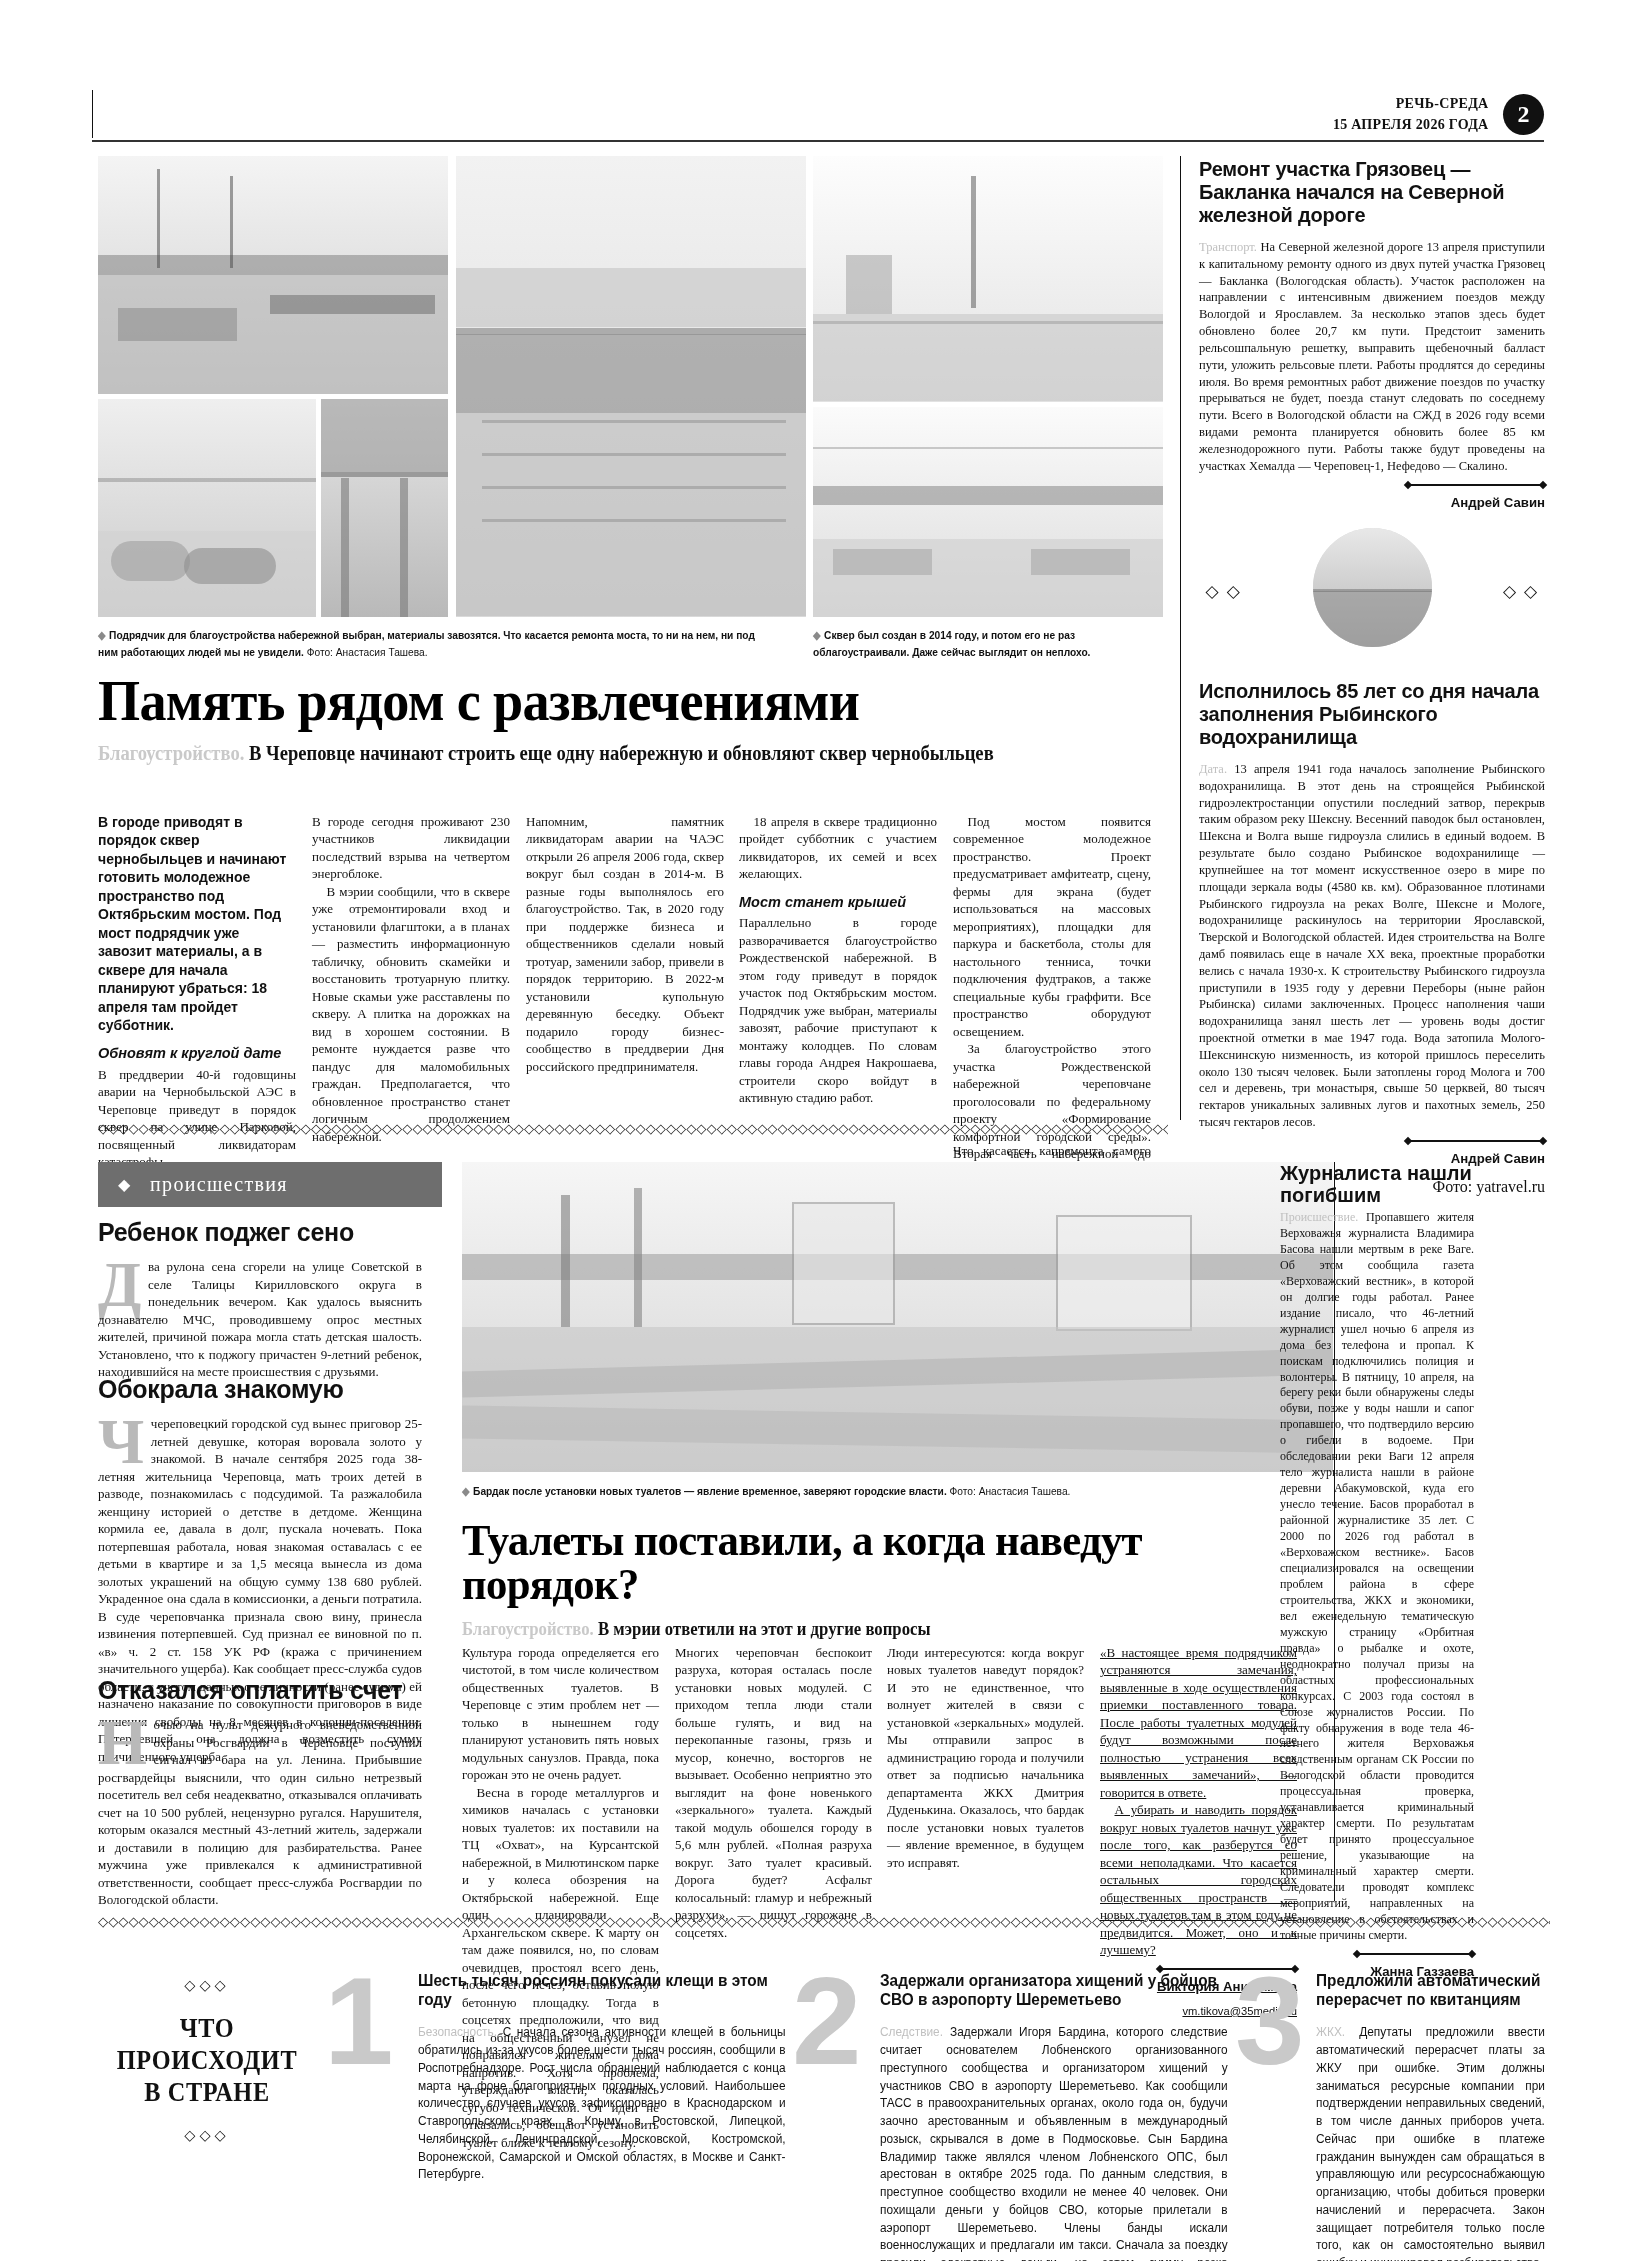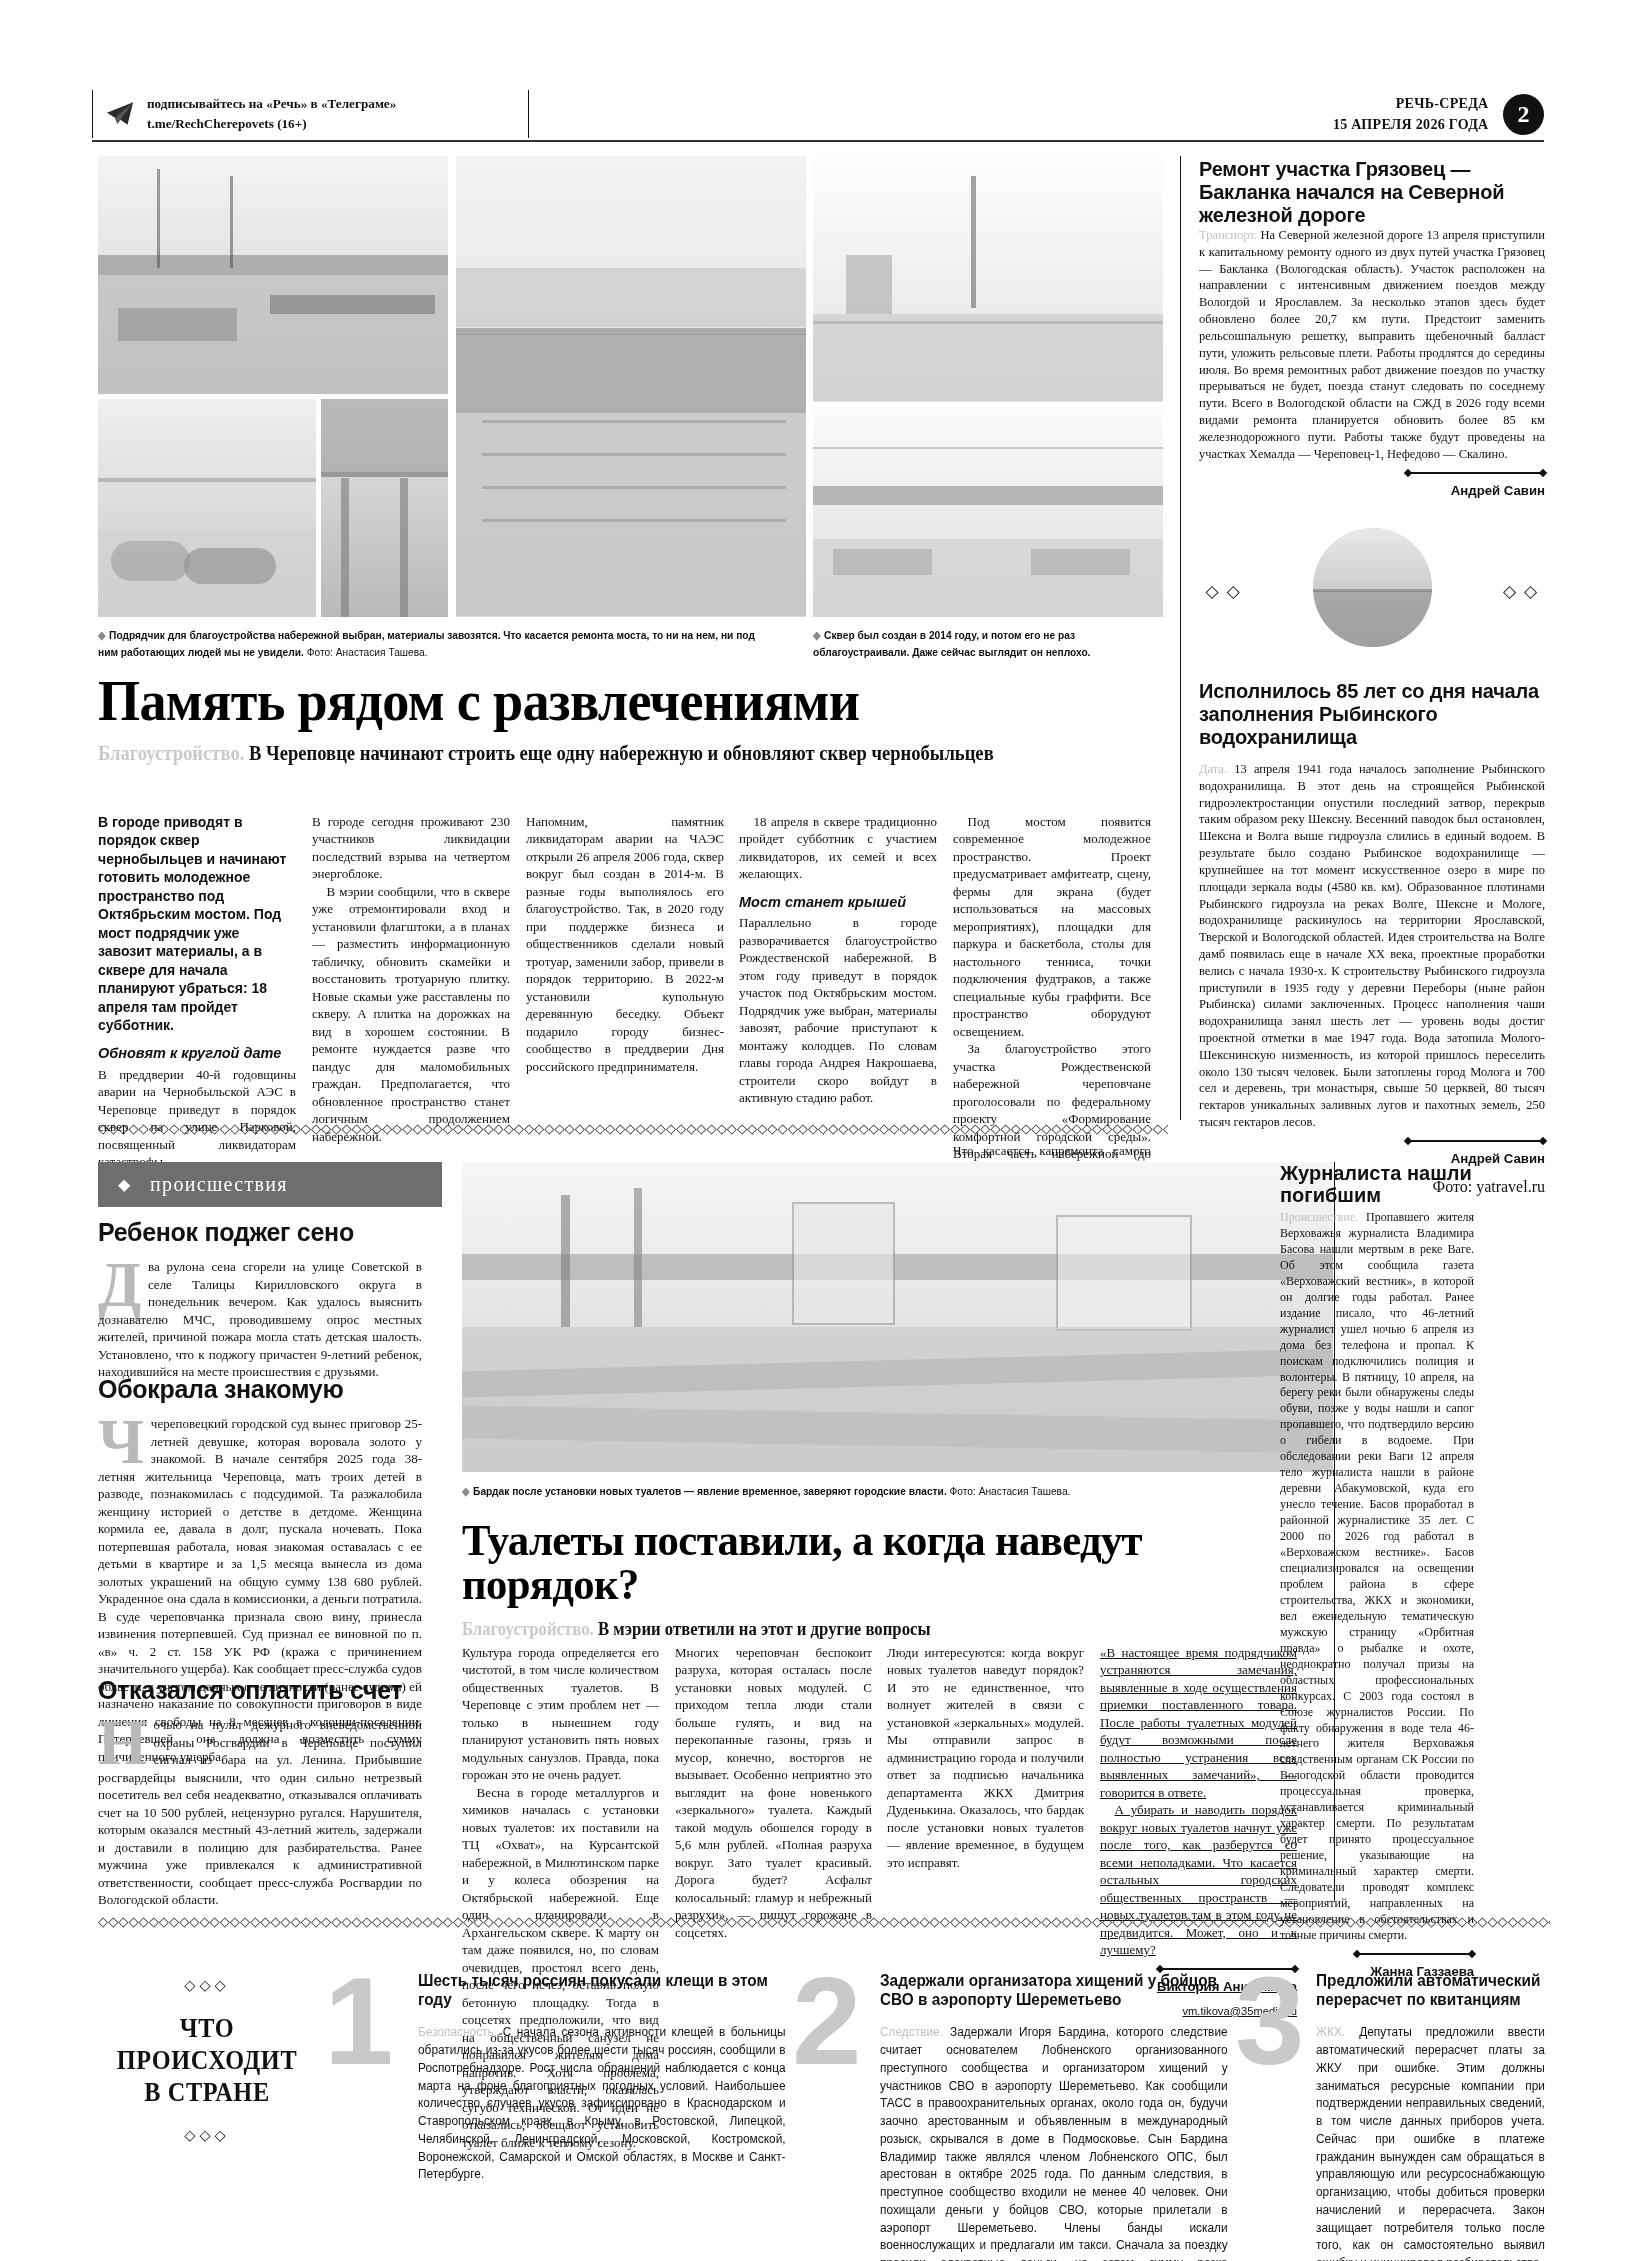--- a/index.html
+++ b/index.html
@@ -131,30 +131,20 @@
   .photo-circle{border-radius:50%;overflow:hidden;}
   .dm-side{font-family:"DejaVu Sans",sans-serif;font-size:17px;color:#111;letter-spacing:1.3px;}
 </style>
 </head>
 <body>
 
 <div class="page">
 
   <div class="masthead">
 
-    <div class="mh-tg">
-      <svg class="tg-icon" viewBox="0 0 48 48">
-        <polygon points="3,22 45,5 36,41 22,31 20,40 16,30" fill="#2b2b2b"></polygon>
-        <polygon points="16,30 45,5 20,40" fill="#555"></polygon>
-      </svg>
-      <div class="tg-lines">
-        <div>подписывайтесь на «Речь» в «Телеграме»</div>
-        <div>t.me/RechCherepovets (16+)</div>
-      </div>
-    </div>
 
     <div class="mh-right">
       <div class="mh-date">
         <div>РЕЧЬ-СРЕДА</div>
         <div>15 АПРЕЛЯ 2026 ГОДА</div>
       </div>
       <div class="pagenum">2</div>
     </div>
   </div>
   <div class="rule-main"></div>
@@ -271,21 +261,21 @@
   <div class="col" style="position:absolute;left:953px;top:1142px;width:198px;">
     <p class="noind">Что касается капремонта самого моста, то он вызывает все больше вопросов у горожан. Люди не видят рабочих на объекте и всерьез опасаются, что важнейшую для города переправу не сдадут в срок. Ранее сообщалось, что работники уехали из-за невыплаты заработной платы. В мэрии уверяют, что ремонт продолжается.</p>
     <div class="bl-rule"></div>
     <div class="byline">Илья Драницин</div>
   </div>
 
   <div class="vrule" style="left:1180px;top:156px;height:964px;"></div>
 
   <div style="position:absolute;left:1199px;top:158px;width:346px;">
     <div style="font-family:'Liberation Sans',sans-serif;font-weight:700;font-size:20px;line-height:1.15;letter-spacing:-0.2px;">Ремонт участка Грязовец — Бакланка начался на Северной железной дороге</div>
-    <div class="col" style="font-size:12.5px;">
+    <div class="col" style="margin-top:12px;font-size:12.5px;">
       <p class="noind"><span class="rubric-inline">Транспорт.</span> <span>На Северной железной дороге 13 апреля приступили к капитальному ремонту одного из двух путей участка Грязовец — Бакланка (Вологодская область). Участок расположен на направлении с интенсивным движением поездов между Вологдой и Ярославлем. За несколько этапов здесь будет обновлено более 20,7 км пути. Предстоит заменить рельсошпальную решетку, выправить щебеночный балласт пути, уложить рельсовые плети. Работы продлятся до середины июля. Во время ремонтных работ движение поездов по участку прерываться не будет, поезда станут следовать по соседнему пути. Всего в Вологодской области на СЖД в 2026 году всеми видами ремонта планируется обновить более 85 км железнодорожного пути. Работы также будут проведены на участках Хемалда — Череповец-1, Нефедово — Скалино.</span></p>
       <div class="bl-rule"></div>
       <div class="byline">Андрей Савин</div>
     </div>
   </div>
 
   <div style="position:absolute;left:1199px;top:528px;width:346px;height:119px;">
     <div class="photo photo-circle" style="left:114px;top:0;width:119px;height:119px;position:absolute;">
       <div class="ph-sky" style="background:linear-gradient(#e8e8e8,#b5b5b5);"></div>
       <div class="ph-dark" style="left:0;top:63px;width:100%;height:56px;background:#8f8f8f;"></div>

